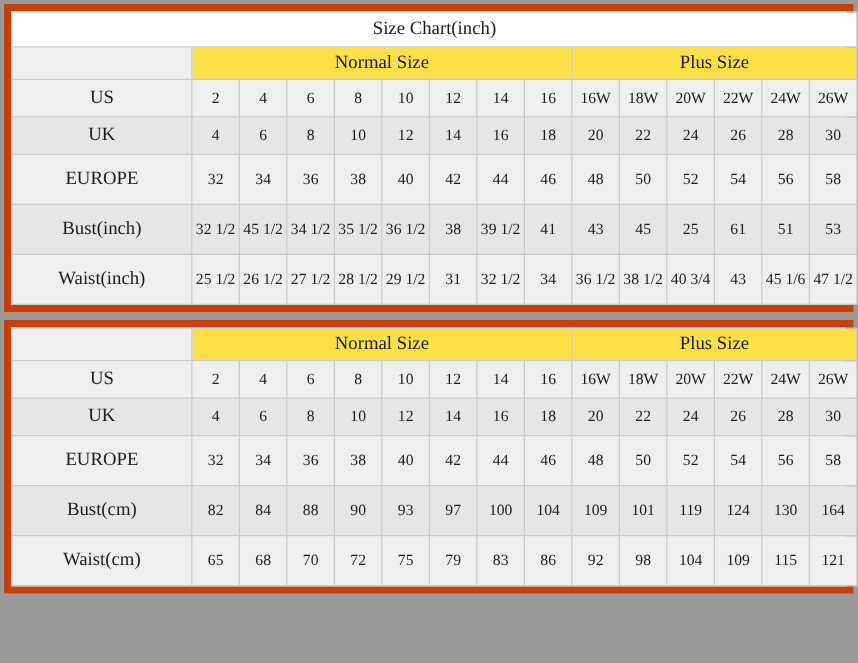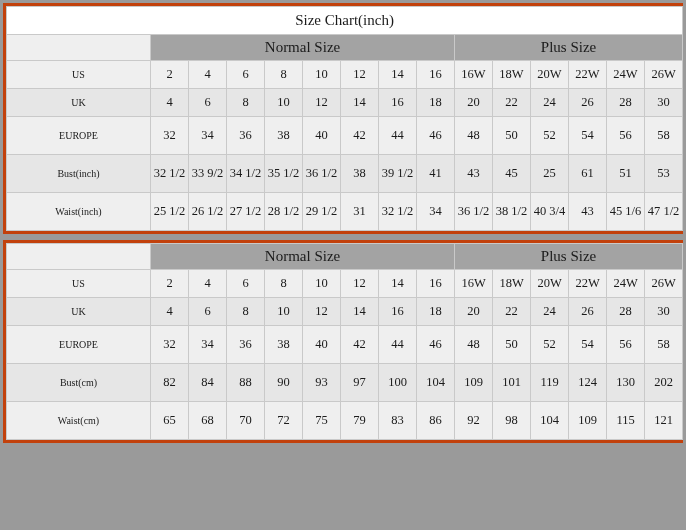--- a/index.html
+++ b/index.html
@@ -10,21 +10,21 @@
     width: 686px;
     height: 530px;
     background: #9a9a9a;
     font-family: "Liberation Serif", serif;
     overflow: hidden;
   }
   .chart-wrap {
     width: 680px;
     margin: 3px auto 0 auto;
     background: #ffffff;
-    border: 3px solid #c2410c;
+    border: 6px solid #c2410c;
     box-sizing: border-box;
   }
   .chart-wrap.second {
     margin-top: 6px;
   }
   table.size-chart {
     width: 100%;
     border-collapse: collapse;
     table-layout: fixed;
   }
@@ -39,27 +39,27 @@
     font-size: 15px;
     padding: 5px 0 5px 0;
     background: #ffffff;
     border-left: none;
     border-right: none;
     border-top: none;
   }
   .group-cell {
     font-size: 15px;
     padding: 4px 0;
-    background: #a3a3a3;
+    background: #fde047;
   }
   .group-blank {
     background: #efefef;
   }
   .rowlabel {
-    font-size: 10px;
+    font-size: 15px;
     padding: 6px 0;
     background: #efefef;
     width: 144px;
   }
   .val {
     font-size: 12.5px;
     padding: 6px 1px;
     background: #efefef;
   }
   tr.shade-a td.val, tr.shade-a td.rowlabel { background: #efefef; }
@@ -144,21 +144,21 @@
         <td class="val">48</td>
         <td class="val">50</td>
         <td class="val">52</td>
         <td class="val">54</td>
         <td class="val">56</td>
         <td class="val">58</td>
       </tr>
       <tr class="shade-b tall">
         <td class="rowlabel">Bust(inch)</td>
         <td class="val">32 1/2</td>
-        <td class="val">33 9/2</td>
+        <td class="val">45 1/2</td>
         <td class="val">34 1/2</td>
         <td class="val">35 1/2</td>
         <td class="val">36 1/2</td>
         <td class="val">38</td>
         <td class="val">39 1/2</td>
         <td class="val">41</td>
         <td class="val">43</td>
         <td class="val">45</td>
         <td class="val">25</td>
         <td class="val">61</td>
@@ -270,21 +270,21 @@
         <td class="val">90</td>
         <td class="val">93</td>
         <td class="val">97</td>
         <td class="val">100</td>
         <td class="val">104</td>
         <td class="val">109</td>
         <td class="val">101</td>
         <td class="val">119</td>
         <td class="val">124</td>
         <td class="val">130</td>
-        <td class="val">202</td>
+        <td class="val">164</td>
       </tr>
       <tr class="shade-a tall">
         <td class="rowlabel">Waist(cm)</td>
         <td class="val">65</td>
         <td class="val">68</td>
         <td class="val">70</td>
         <td class="val">72</td>
         <td class="val">75</td>
         <td class="val">79</td>
         <td class="val">83</td>

